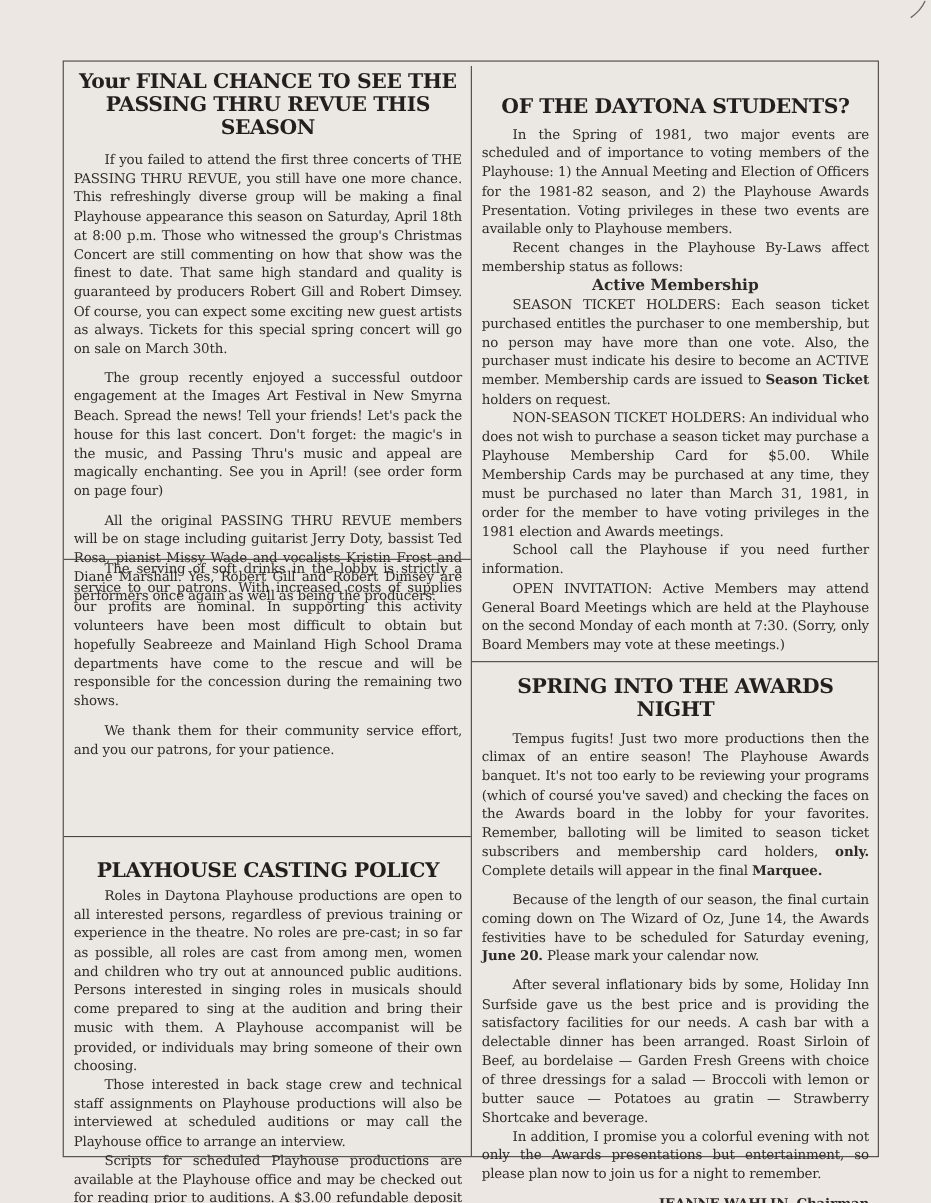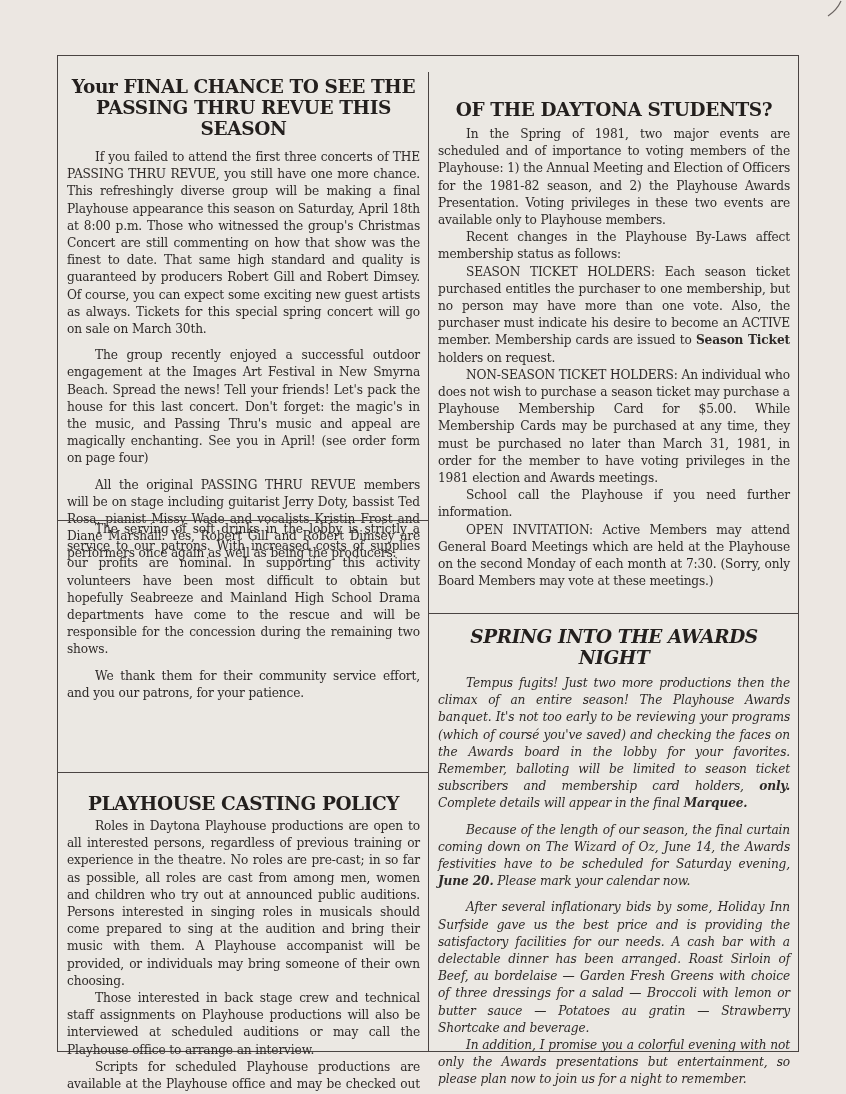--- a/index.html
+++ b/index.html
@@ -11,30 +11,30 @@
   }
   .corner-mark {
     position:absolute; right:4px; top:0; width:22px; height:22px;
   }
   .frame {
     position:absolute; left:57px; top:55px; width:742px; height:997px;
     border:1.5px solid #4a4442;
     background:#ebe8e3;
     box-sizing:border-box;
   }
-  .col { position:absolute; top:16px; bottom:0; }
+  .col { position:absolute; top:4px; bottom:0; }
   .col-left { left:0; width:370px; border-right:1.5px solid #4a4442; }
   .col-right { left:371px; right:0; }
   .section { position:absolute; left:0; right:0; box-sizing:border-box; padding:0 8px 0 9px; }
   .section + .section { border-top:1.5px solid #4a4442; }
   .s1 { top:0; height:448px; }
   .s2 { top:448px; height:212px; }
   .s3 { top:660px; bottom:0;margin-top:40px; }
   .r1 { top:0; height:541px; }
-  .r2 { top:541px; bottom:0;font-style:italic; }
+  .r2 { top:541px; bottom:0; }
   h2 {
     margin:0; text-align:center; font-weight:bold;
     font-size:18.5px; line-height:21px; letter-spacing:-0.4px;
     color:#231f1d;
   }
   .s1 h2 { padding-top:4px; margin-bottom:10px; }
   .s2 h2 { padding-top:12px; margin-bottom:5px; }
   .s3 h2 { padding-top:20px; margin-bottom:4px; }
   .r1 h2 { padding-top:6px; margin-bottom:6px; }
   .r2 h2 { padding-top:12px; margin-bottom:7px; }
@@ -86,20 +86,21 @@
 
   <div class="col col-right">
 
     <div class="section r1">
       <h2>
         <br>
         <span>OF THE DAYTONA STUDENTS?</span>
       </h2>
       <p>In the Spring of 1981, two major events are scheduled and of importance to voting members of the Playhouse: 1) the Annual Meeting and Election of Officers for the 1981-82 season, and 2) the Playhouse Awards Presentation. Voting privileges in these two events are available only to Playhouse members.</p>
       <p>Recent changes in the Playhouse By-Laws affect membership status as follows:</p>
+      <h3>Active Membership</h3>
       <p><span>SEASON TICKET HOLDERS: Each season ticket purchased entitles the purchaser to one membership, but no person may have more than one vote. Also, the purchaser must indicate his desire to become an ACTIVE member. Membership cards are issued to </span><b>Season Ticket</b><span> holders on request.</span></p>
       <p>NON-SEASON TICKET HOLDERS: An individual who does not wish to purchase a season ticket may purchase a Playhouse Membership Card for $5.00. While Membership Cards may be purchased at any time, they must be purchased no later than March 31, 1981, in order for the member to have voting privileges in the 1981 election and Awards meetings.</p>
       <p>School call the Playhouse if you need further information.</p>
       <p>OPEN INVITATION: Active Members may attend General Board Meetings which are held at the Playhouse on the second Monday of each month at 7:30. (Sorry, only Board Members may vote at these meetings.)</p>
     </div>
 
     <div class="section r2">
       <h2>SPRING INTO THE AWARDS NIGHT</h2>
       <p><span>Tempus fugits! Just two more productions then the climax of an entire season! The Playhouse Awards banquet. It's not too early to be reviewing your programs (which of coursé you've saved) and checking the faces on the Awards board in the lobby for your favorites. Remember, balloting will be limited to season ticket subscribers and membership card holders, </span><b>only.</b><span> Complete details will appear in the final </span><b>Marquee.</b></p>
       <p class="gap"><span>Because of the length of our season, the final curtain coming down on The Wizard of Oz, June 14, the Awards festivities have to be scheduled for Saturday evening, </span><b>June 20.</b><span> Please mark your calendar now.</span></p>

